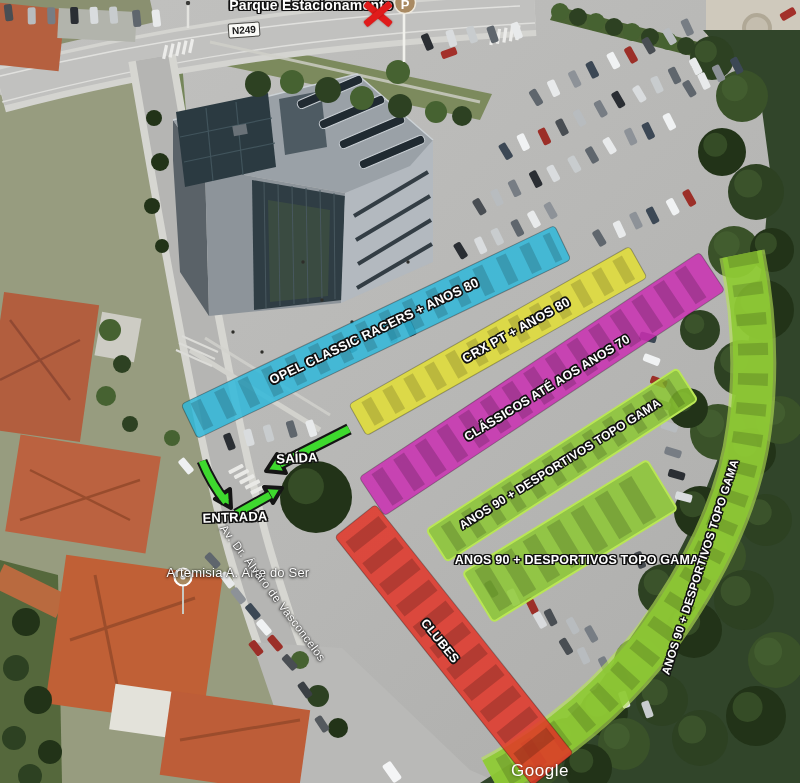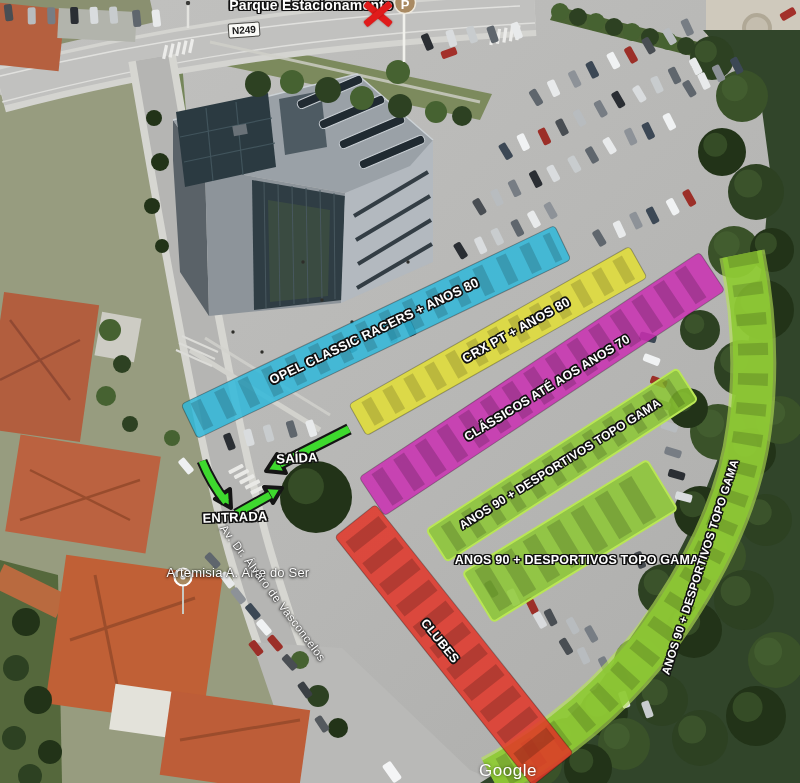--- a/index.html
+++ b/index.html
@@ -435,15 +435,15 @@
 <div class="lbl outl" style="left:440px;top:641px;font-size:12.5px;transform:translate(-50%,-50%) rotate(51deg)">CLUBES</div>
 
 <div class="lbl outl" style="left:297px;top:458px;font-size:13px;transform:translate(-50%,-50%) rotate(-3deg)">SAÍDA</div>
 
 <div class="lbl outl" style="left:235px;top:517px;font-size:13px;transform:translate(-50%,-50%) rotate(-2deg)">ENTRADA</div>
 
 <div class="lbl soft" style="left:238px;top:572px;font-size:13px;transform:translate(-50%,-50%)">Artemisia A. Arte do Ser</div>
 
 <div class="lbl soft" style="left:273px;top:593px;font-size:11.5px;letter-spacing:.5px;transform:translate(-50%,-50%) rotate(53deg)">Av. Dr. Álvaro de Vasconcelos</div>
 
-<div class="lbl gglogo" style="left:508px;top:771px;font-size:17px;transform:translate(-50%,-50%);text-shadow:0 0 3px rgba(0,0,0,.6)">Google</div>
+<div class="lbl gglogo" style="left:540px;top:771px;font-size:17px;transform:translate(-50%,-50%);text-shadow:0 0 3px rgba(0,0,0,.6)">Google</div>
 
 </div>
 
 </body></html>

